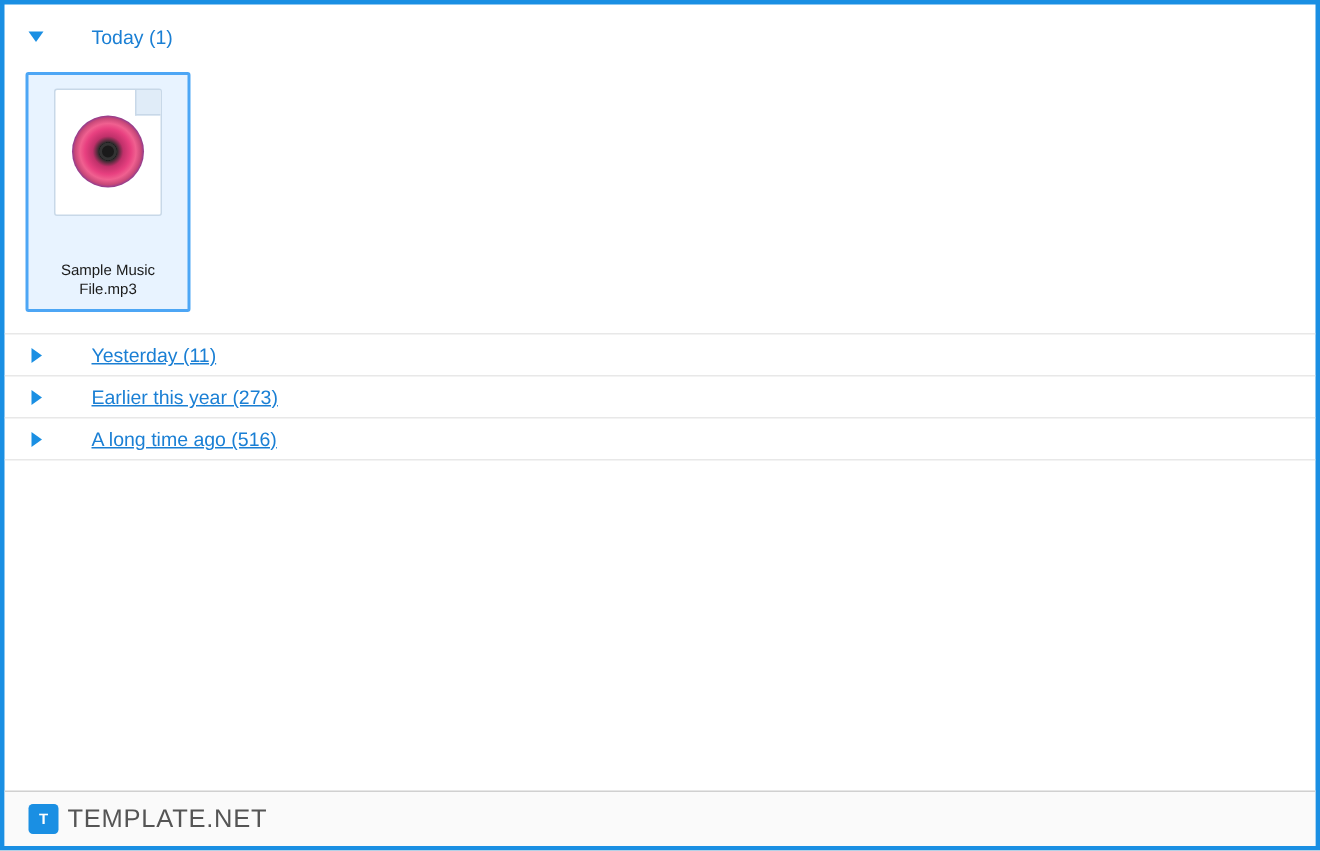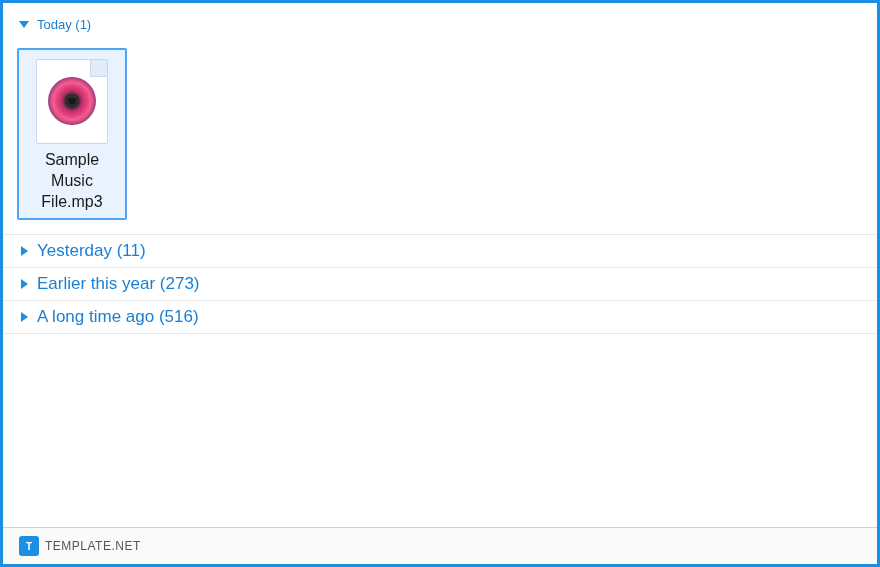--- a/index.html
+++ b/index.html
@@ -1,18 +1,19 @@
 <!DOCTYPE html>
 <html><head>
   <meta charset="utf-8">
   <style>
     * {
       margin: 0;
       padding: 0;
       box-sizing: border-box;
+      gap: 24px;
     }
 
     body {
       background: #c0c0c0;
       display: flex;
       justify-content: center;
       align-items: center;
       min-height: 100vh;
       font-family: 'Segoe UI', Arial, sans-serif;
     }
@@ -63,22 +64,23 @@
     .chevron-down {
       width: 0;
       height: 0;
       border-left: 5px solid transparent;
       border-right: 5px solid transparent;
       border-top: 7px solid #1a8fe3;
     }
 
     .group-label {
       color: #1a7fd4;
-      font-size: 17px;
+      font-size: 13px;
       font-weight: 400;
+      text-decoration: underline;
     }
 
     .today-section {
       border-bottom: 1px solid #e8e8e8;
     }
 
     .today-header {
       display: flex;
       align-items: center;
       padding: 6px 14px;
@@ -157,21 +159,21 @@
 
     .music-disc-center {
       width: 12px;
       height: 12px;
       border-radius: 50%;
       background: #1a1a1a;
       border: 2px solid #333;
     }
 
     .file-name {
-      font-size: 16px;
+      font-size: 10px;
       color: #1a1a1a;
       text-align: center;
       margin-top: 4px;
       line-height: 1.3;
       word-break: break-word;
     }
 
     .footer {
       border-top: 1px solid #d0d0d0;
       padding: 8px 16px;
@@ -189,21 +191,21 @@
       display: flex;
       align-items: center;
       justify-content: center;
       color: white;
       font-size: 10px;
       font-weight: bold;
       flex-shrink: 0;
     }
 
     .footer-text {
-      font-size: 12px;
+      font-size: 17px;
       color: #333;
       font-weight: 600;
       letter-spacing: 0.5px;
     }
 
     .footer-text span {
       font-weight: 400;
       color: #555;
     }
   </style>

